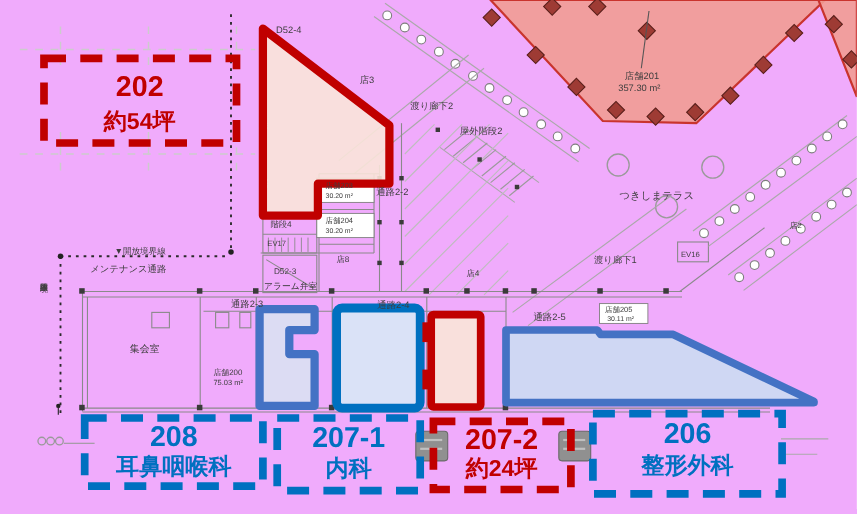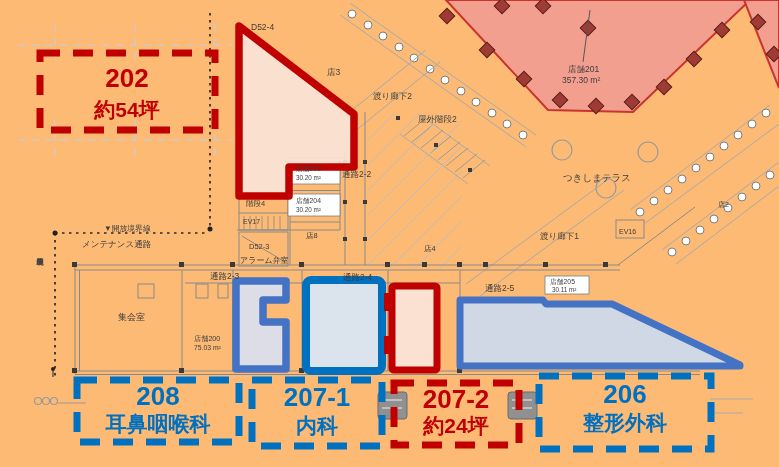--- a/index.html
+++ b/index.html
@@ -1,16 +1,16 @@
 <!DOCTYPE html>
 <html><head>
 <meta charset="utf-8">
 <style>
   html,body{margin:0;padding:0;background:#fff;}
-  .stage{position:relative;width:779px;height:467px;background:#fdba74;overflow:hidden;
+  .stage{position:relative;width:779px;height:467px;background:#f0abfc;overflow:hidden;
          font-family:"Liberation Sans","DejaVu Sans",sans-serif;}
   svg{position:absolute;left:0;top:0;}
   text{font-family:"Liberation Sans","DejaVu Sans",sans-serif;}
   .pl{fill:#3d3d3d;}
   .pl-light{fill:#6b6b6b;}
   .gline{stroke:#8a8a8a;stroke-width:1;fill:none;}
   .gline2{stroke:#a9a9a9;stroke-width:1;fill:none;}
   .hatch{stroke:#bdbdbd;stroke-width:1;fill:none;}
   .grid{stroke:#cccccc;stroke-width:1.3;fill:none;stroke-dasharray:7 7;}
   .dot{stroke:#2a2a2a;stroke-width:1.7;fill:none;stroke-dasharray:2.5 4.5;}

